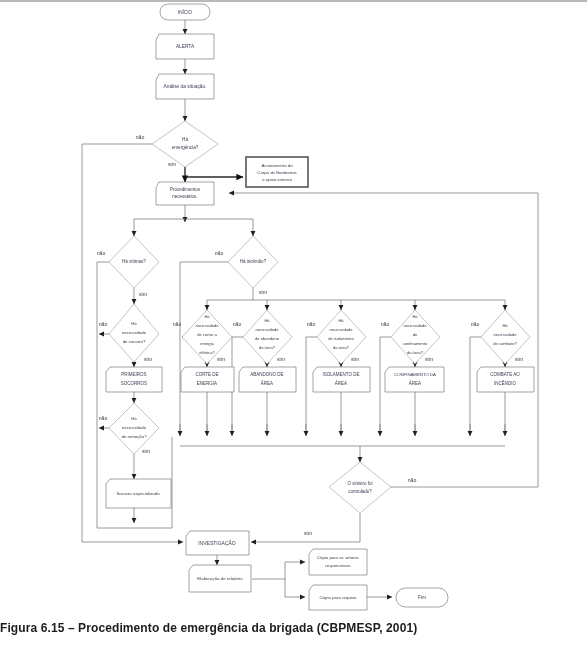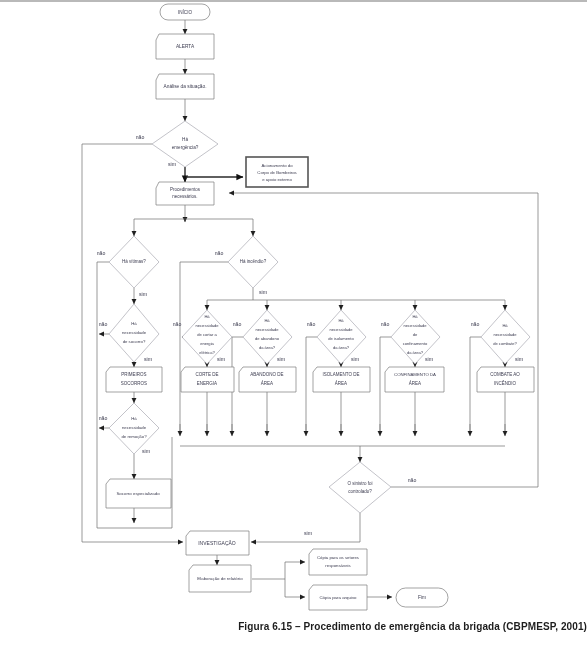--- a/index.html
+++ b/index.html
@@ -27,23 +27,23 @@
     dominant-baseline:middle;
   }
   .box{fill:#ffffff;stroke:#7b7b7b;stroke-width:.7;}
   .box-strong{fill:#ffffff;stroke:#555555;stroke-width:1.6;}
   .diamond{fill:#ffffff;stroke:#9a9aa5;stroke-width:.6;}
   .term{fill:#ffffff;stroke:#7b7b7b;stroke-width:.7;}
   .conn{stroke:#6f6f6f;stroke-width:.7;fill:none;}
   .conn-strong{stroke:#2a2a2a;stroke-width:1.4;fill:none;}
   .caption{
     position:absolute;left:0;top:621px;width:587px;
-    text-align:right;
+    text-align:left;
     font-family:"Liberation Sans", sans-serif;
-    font-size:10px;
+    font-size:12px;
     font-weight:bold;
     color:#1d1d1d;
     letter-spacing:.1px;
   }
 </style>
 </head>
 <body>
 
 <div id="page">
 

